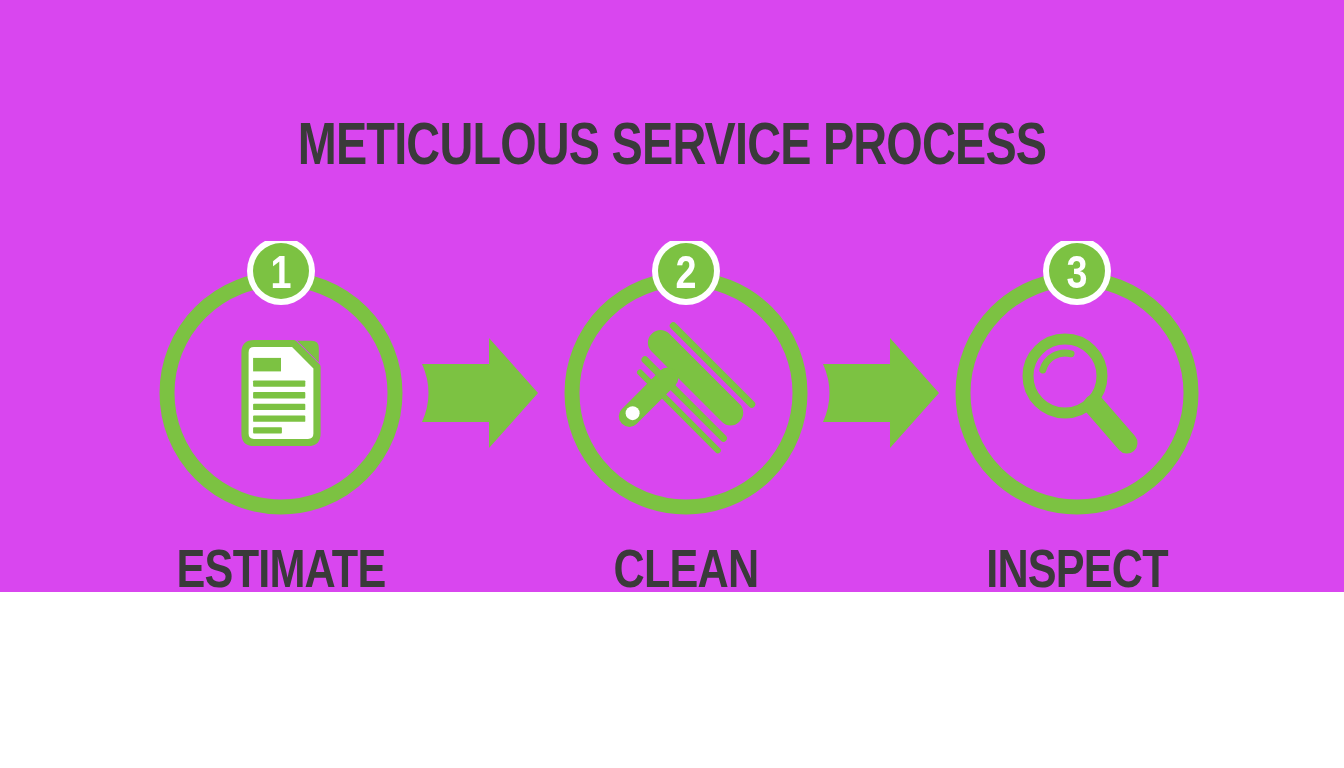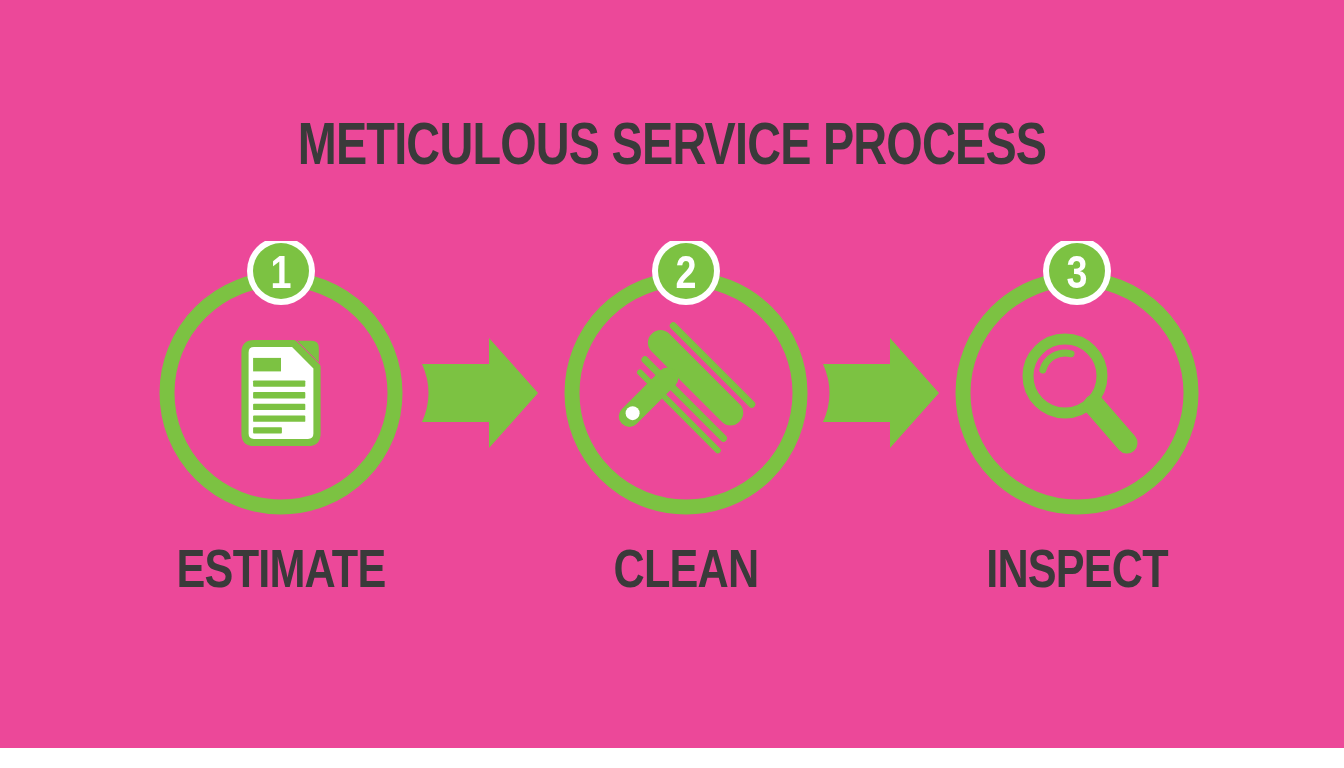--- a/index.html
+++ b/index.html
@@ -4,22 +4,22 @@
 <style>
   html, body {
     margin: 0;
     padding: 0;
     background: #ffffff;
     font-family: "Liberation Sans", sans-serif;
   }
   .canvas {
     position: relative;
     width: 1344px;
-    height: 748px;
-    background: #ec4899;
+    height: 592px;
+    background: #d946ef;
     overflow: hidden;
   }
   .title {
     position: absolute;
     left: 0;
     top: 114px;
     width: 100%;
     text-align: center;
     font-size: 60px;
     line-height: 60px;

